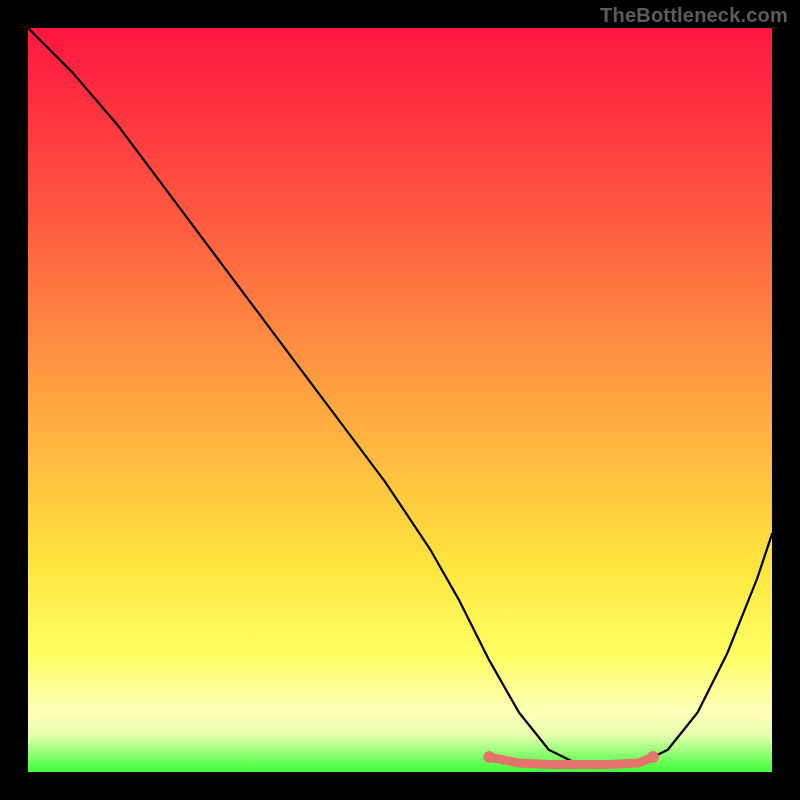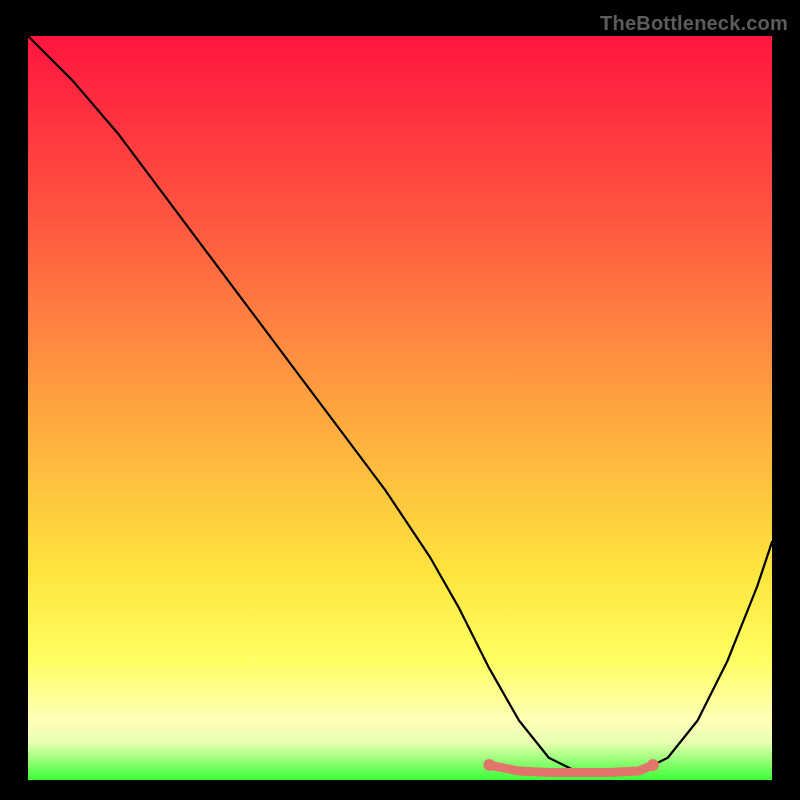--- a/index.html
+++ b/index.html
@@ -9,21 +9,20 @@
     height: 800px;
     background: #000;
     overflow: hidden;
     font-family: Arial, Helvetica, sans-serif;
   }
   .outer {
     width: 800px;
     height: 696px;
     background: #000;
     position: relative;
-    margin-top: 8px;
   }
   .watermark {
     position: absolute;
     top: 4px;
     right: 12px;
     font-size: 20px;
     font-weight: 600;
     color: #5c5c5c;
     letter-spacing: 0.2px;
     z-index: 5;

